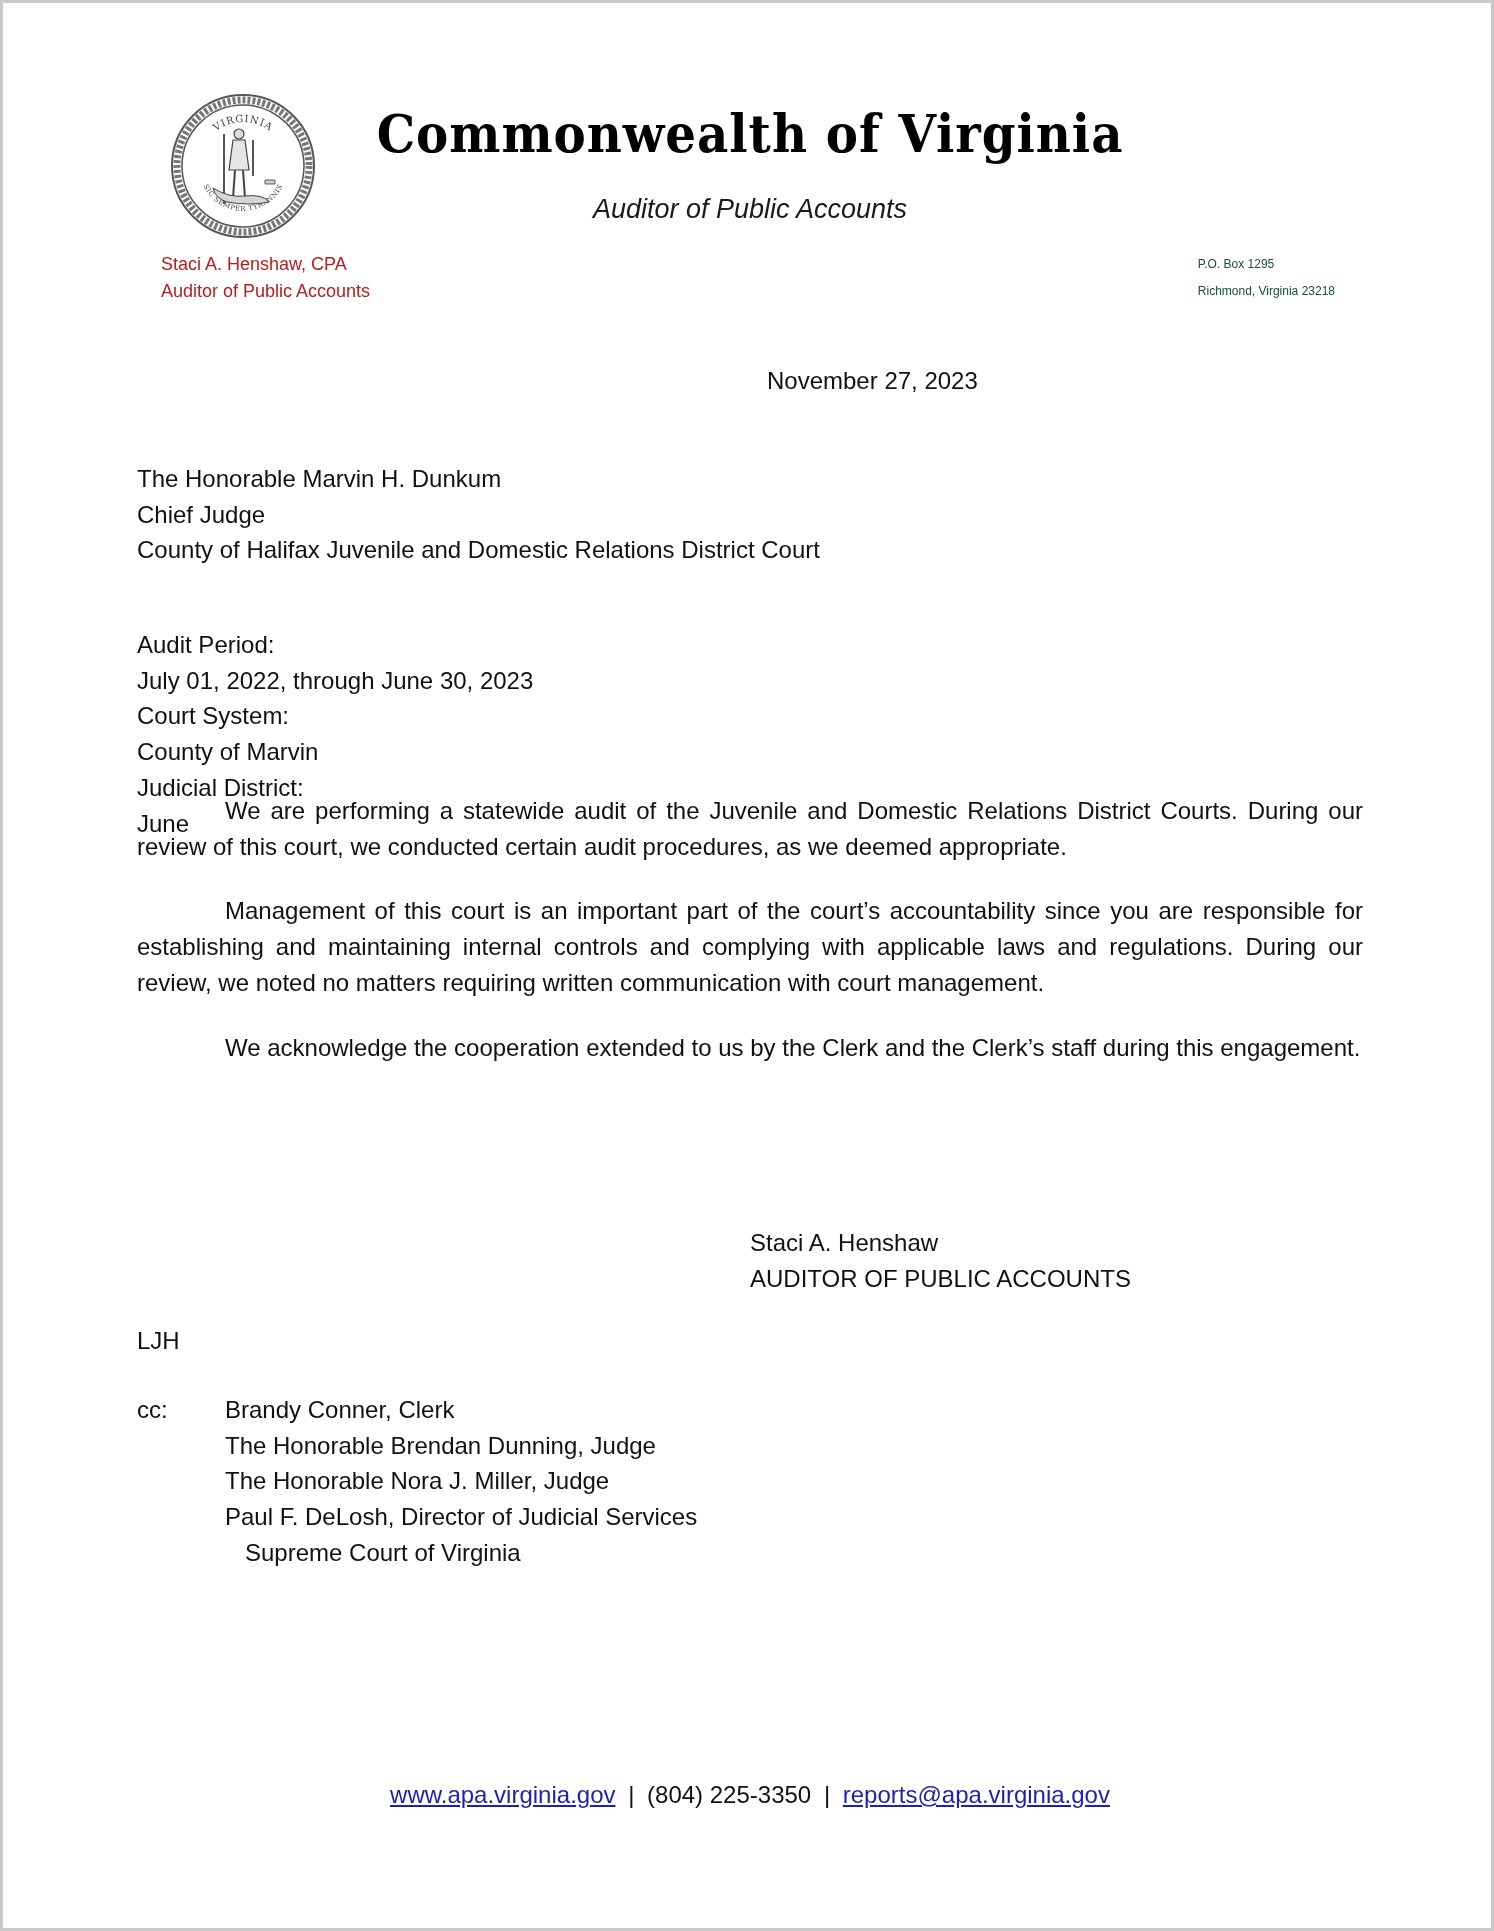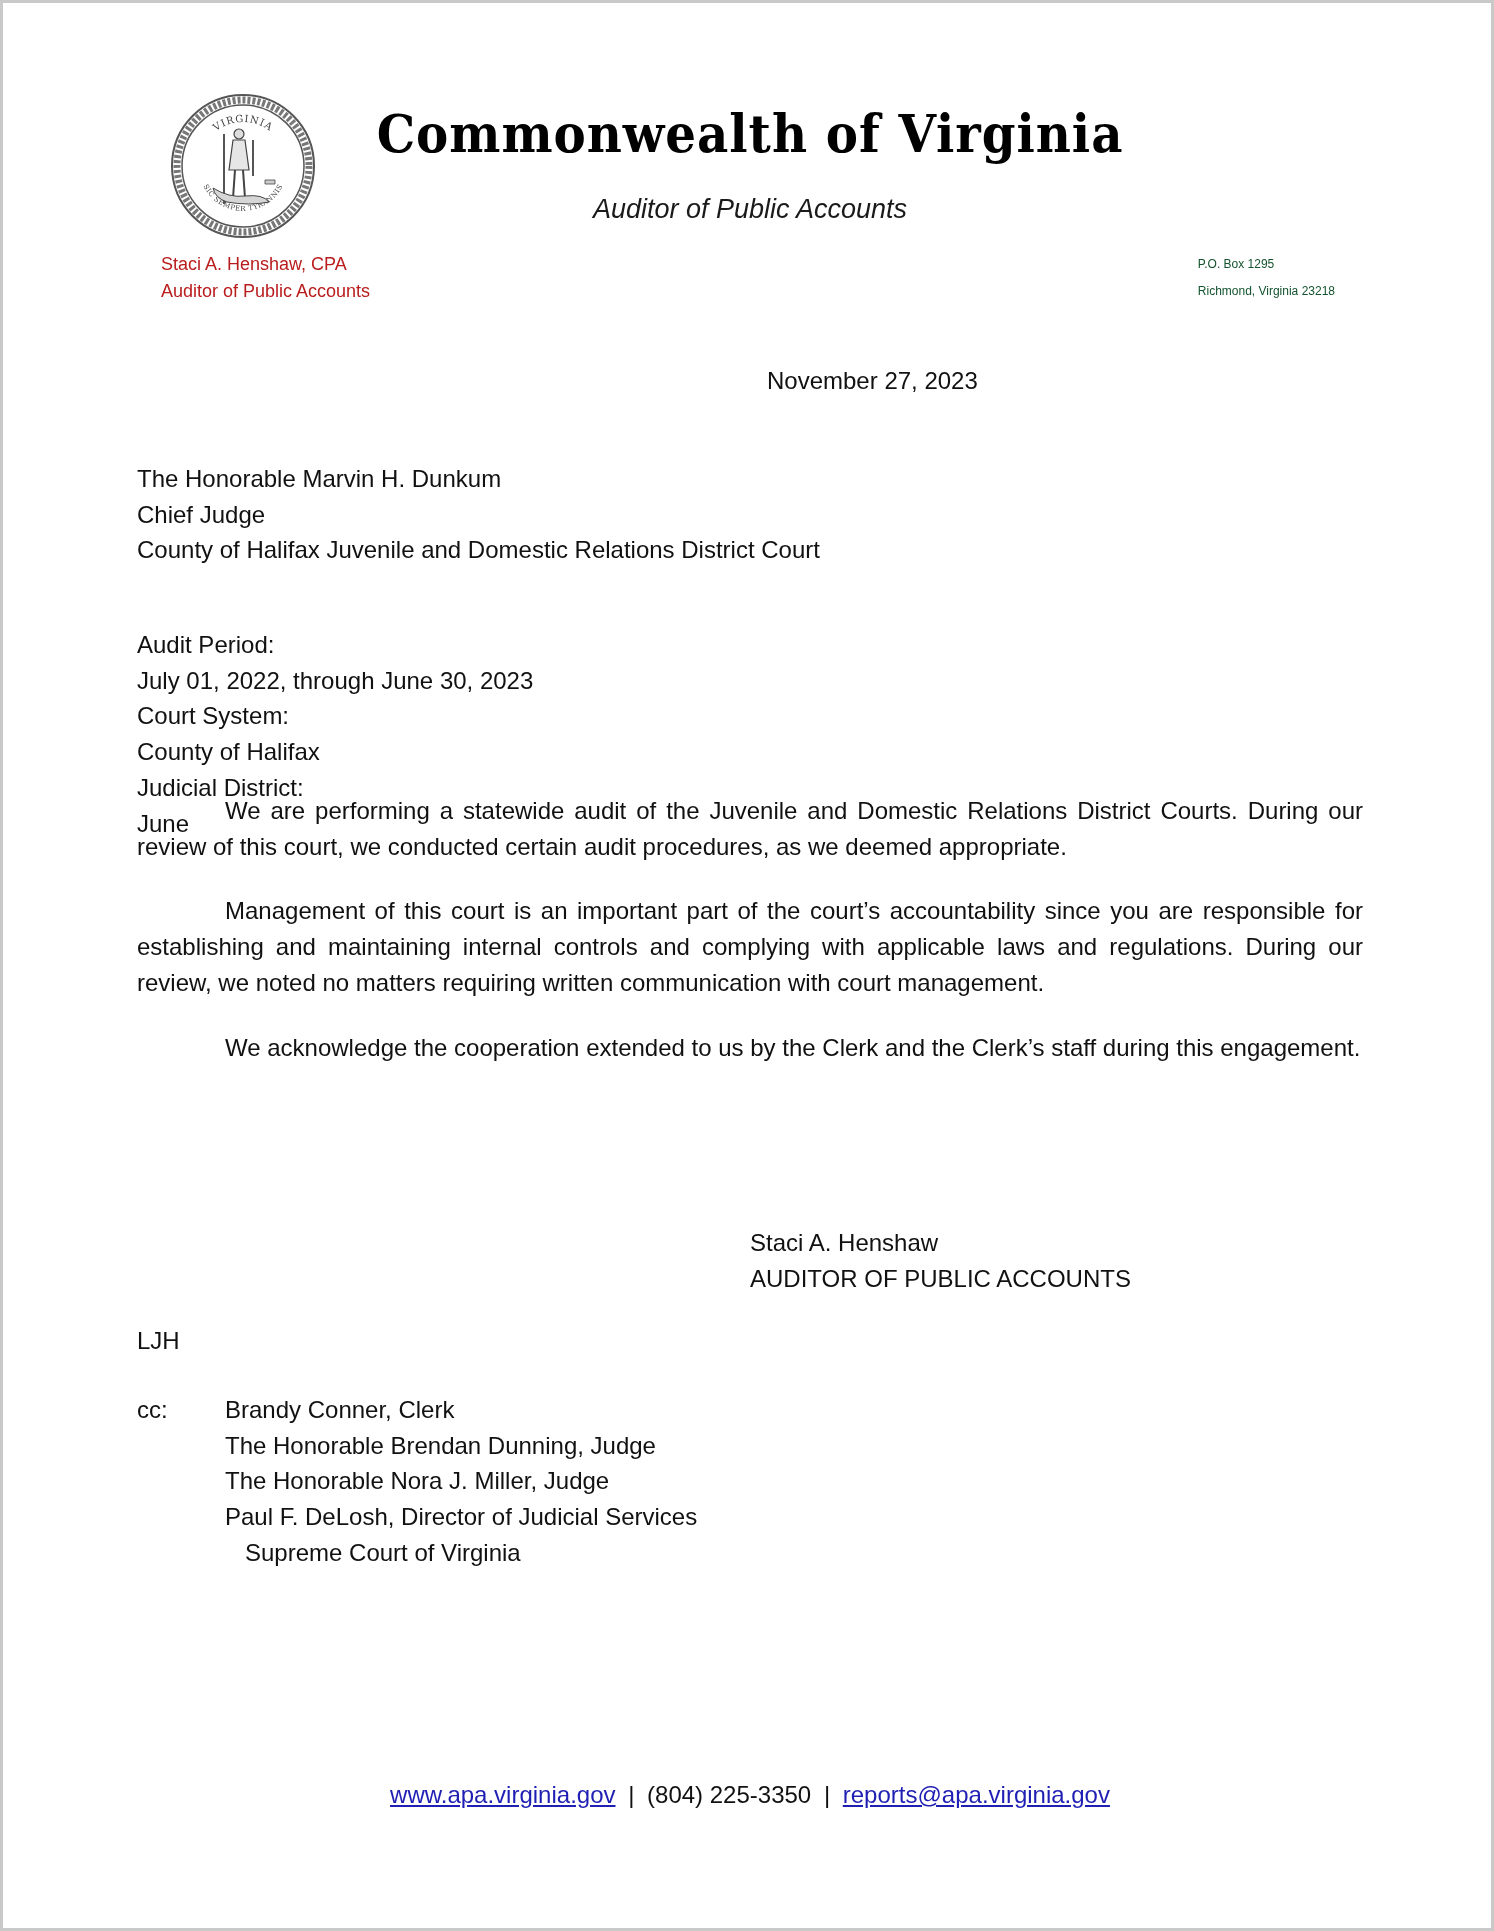--- a/index.html
+++ b/index.html
@@ -131,21 +131,21 @@
     <div>County of Halifax Juvenile and Domestic Relations District Court</div>
   </div>
 
   <div class="abs body-text meta">
     <div class="meta-row">
       <span class="meta-label">Audit Period:</span>
       <span>July 01, 2022, through June 30, 2023</span>
     </div>
     <div class="meta-row">
       <span class="meta-label">Court System:</span>
-      <span>County of Halifax</span>
+      <span>County of Marvin</span>
     </div>
     <div class="meta-row">
       <span class="meta-label">Judicial District:</span>
       <span>June</span>
     </div>
   </div>
 
   <div class="paragraphs">
     <p>We are performing a statewide audit of the Juvenile and Domestic Relations District Courts. During our review of this court, we conducted certain audit procedures, as we deemed appropriate.</p>
     <p>Management of this court is an important part of the court’s accountability since you are responsible for establishing and maintaining internal controls and complying with applicable laws and regulations.  During our review, we noted no matters requiring written communication with court management.</p>

